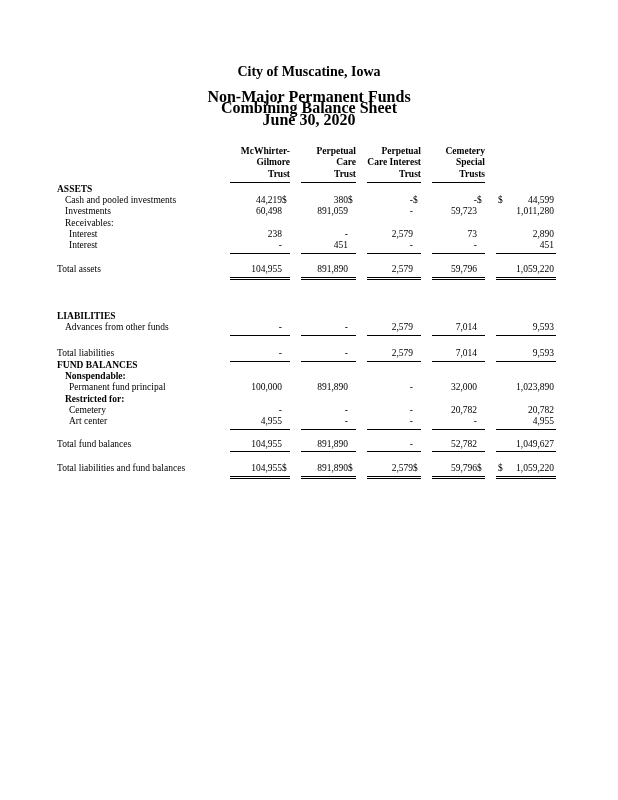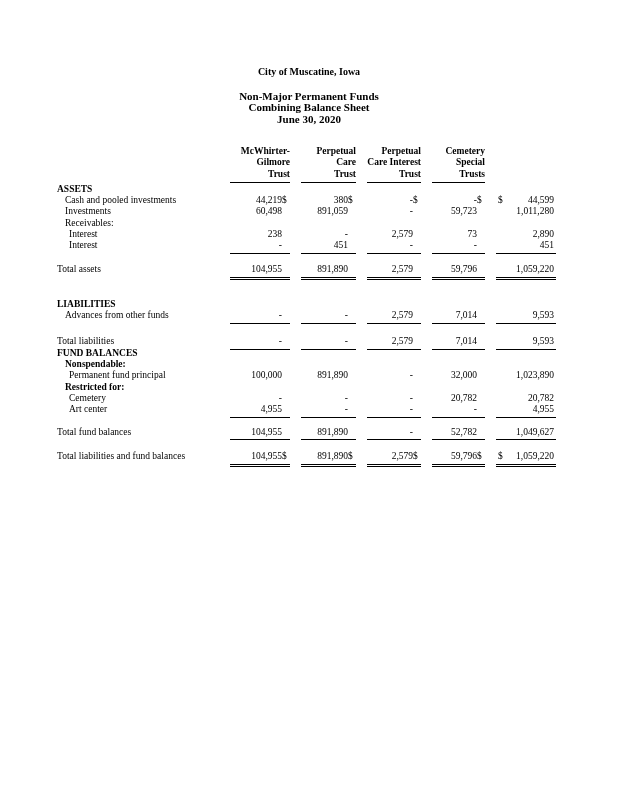--- a/index.html
+++ b/index.html
@@ -16,31 +16,31 @@
     font-family: "Liberation Serif", "DejaVu Serif", serif;
     overflow: hidden;
   }
   .title {
     position: absolute;
     top: 66px;
     left: 0;
     width: 618px;
     text-align: center;
     font-weight: bold;
-    font-size: 10px;
+    font-size: 14px;
     line-height: 11px;
   }
   .subtitle {
     position: absolute;
     top: 91px;
     left: 0;
     width: 618px;
     text-align: center;
     font-weight: bold;
-    font-size: 11px;
+    font-size: 16px;
     line-height: 11.3px;
   }
   .table {
     position: absolute;
     left: 57px;
     top: 146px;
     font-size: 9.5px;
   }
   .row {
     display: grid;
@@ -295,21 +295,21 @@
           <span class="pre"></span>
           <span class="val">-</span>
           <span class="suf"></span>
         </div>
         <div class="cell c5">
           <span class="pre"></span>
           <span class="val">451</span>
           <span class="suf"></span>
         </div>
       </div>
-      <div class="row rule-double" style="margin-bottom: 24px;">
+      <div class="row rule-double" style="margin-bottom: 36px;">
         <div class="label">Total assets</div>
         <div class="cell c1">
           <span class="pre"></span>
           <span class="val">104,955</span>
           <span class="suf"></span>
         </div>
         <div class="cell c2">
           <span class="pre"></span>
           <span class="val">891,890</span>
           <span class="suf"></span>

